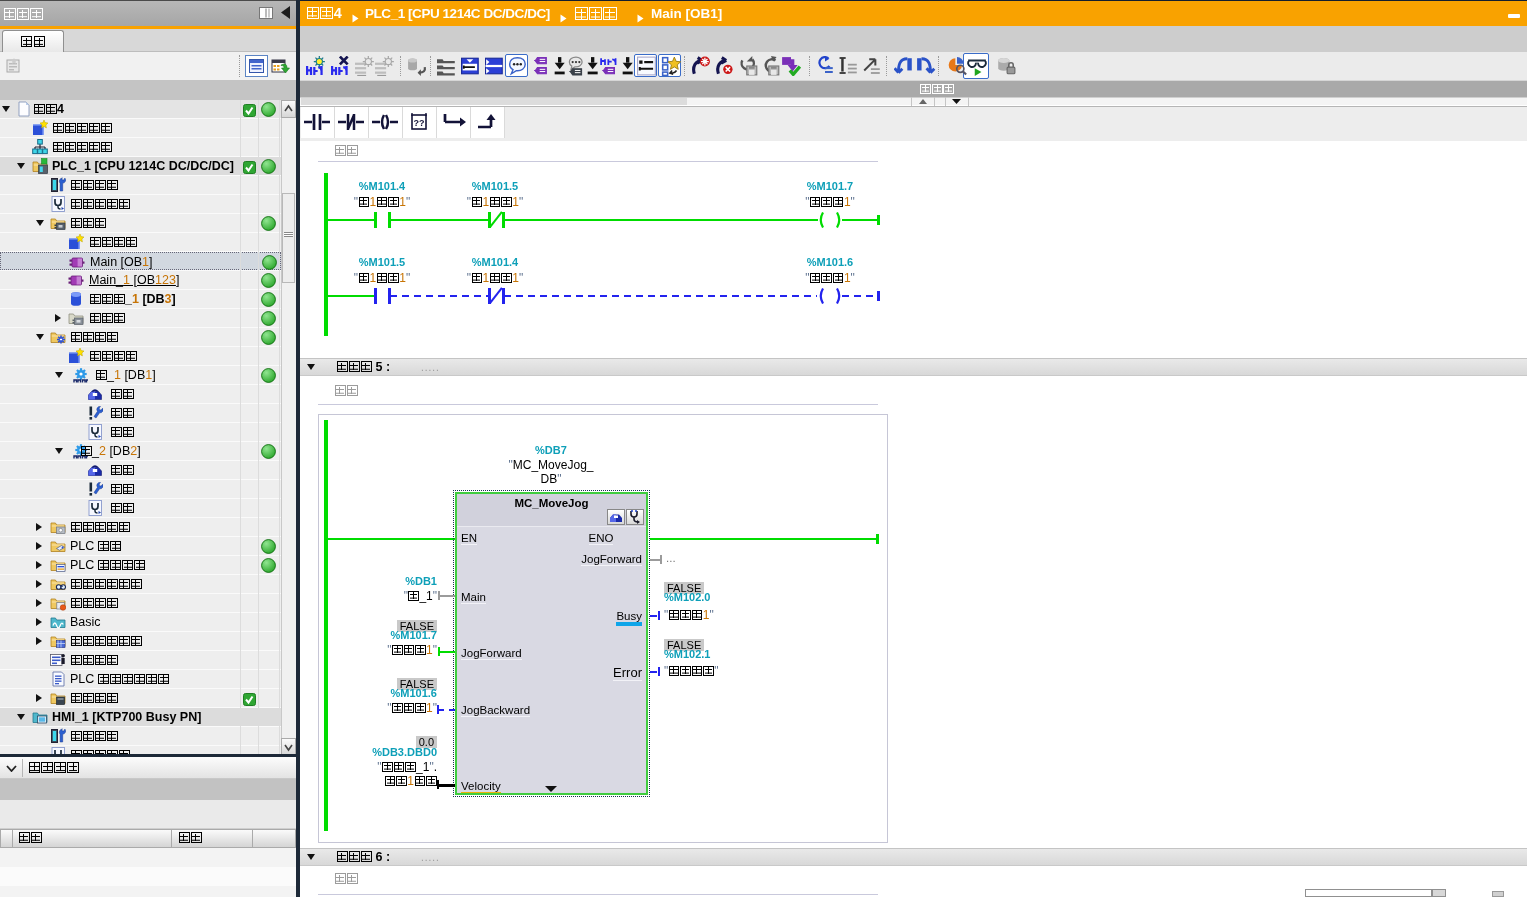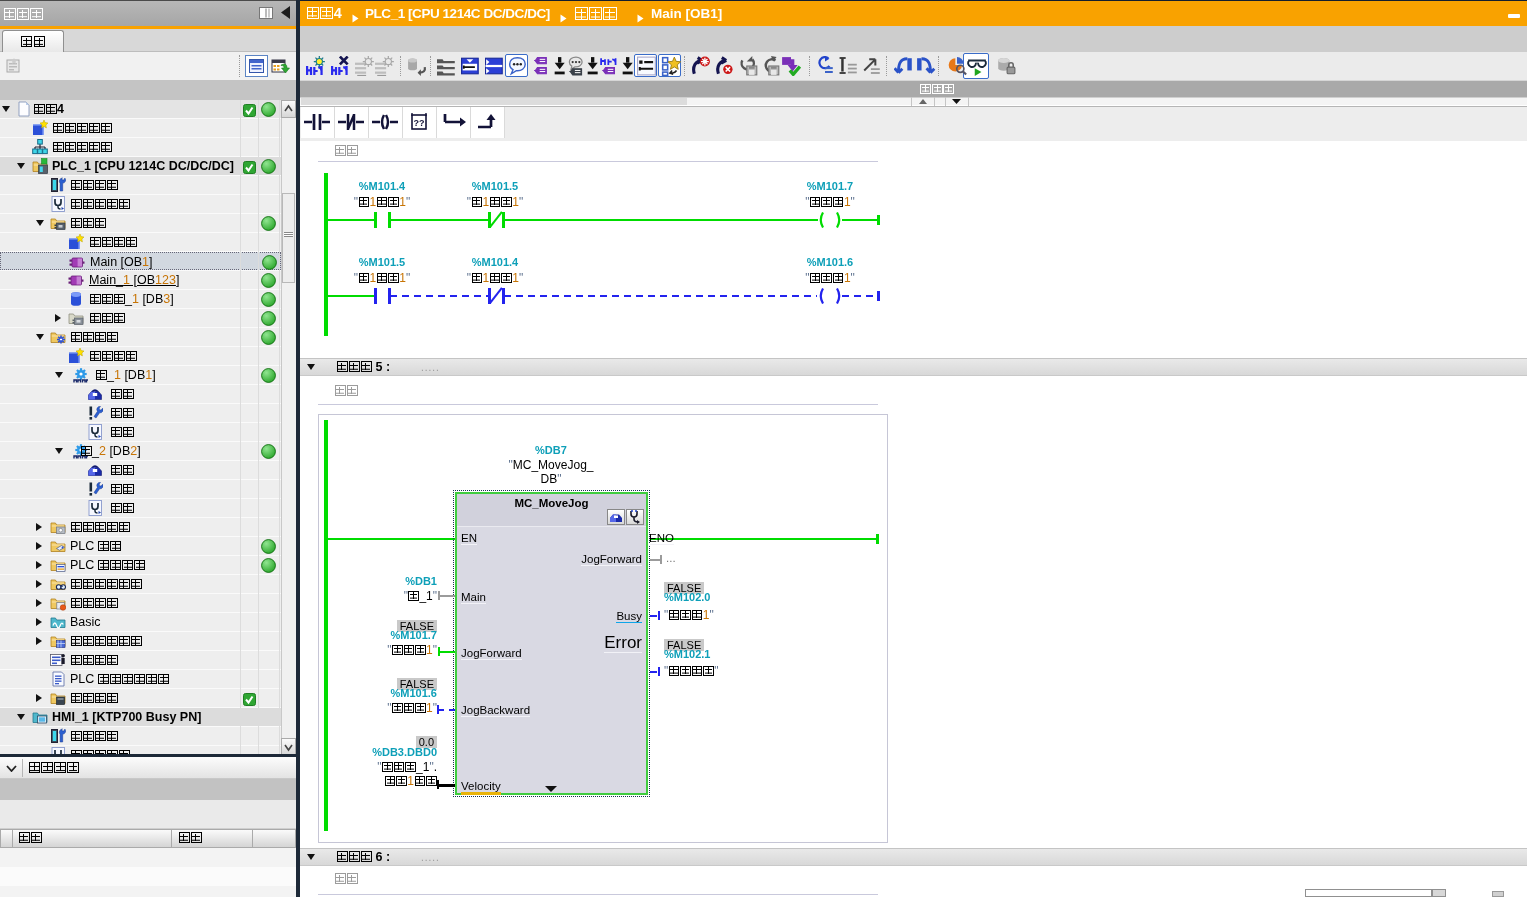--- a/index.html
+++ b/index.html
@@ -207,21 +207,21 @@
         </radialGradient>
       </defs>
       <circle cx="6.5" cy="6.5" r="6" fill="url(#gg)" stroke="#127012" stroke-width="0.8"></circle>
     </svg>
   </div>
 <div class="tree-row" style="top:290px;height:18px;background:#EEEEEE;">
     <svg class="tic" style="left:68px" width="16" height="16" viewBox="0 0 16 16">
       <path d="M3,3.6 a5,2.3 0 0 1 10,0 v8.8 a5,2.3 0 0 1 -10,0 z" fill="#2B50D8"></path>
       <ellipse cx="8" cy="3.6" rx="5" ry="2.3" fill="#7A9AF8"></ellipse>
     </svg>
-    <span class="ttx" style="left:89px;font-weight:normal;"><i class="g"></i><i class="g"></i><i class="g"></i>_<span class="d">1</span> [DB<span class="d">3</span>]</span>
+    <span class="ttx" style="left:89px;font-weight:bold;"><i class="g"></i><i class="g"></i><i class="g"></i>_<span class="d">1</span> [DB<span class="d">3</span>]</span>
     <svg class="tic" style="left:261px;top:2px" width="15" height="15" viewBox="0 0 13 13">
       <defs>
         <radialGradient id="gg" cx="0.35" cy="0.3" r="0.85">
           <stop offset="0" stop-color="#90E590"></stop>
           <stop offset="1" stop-color="#1E9E1E"></stop>
         </radialGradient>
       </defs>
       <circle cx="6.5" cy="6.5" r="6" fill="url(#gg)" stroke="#127012" stroke-width="0.8"></circle>
     </svg>
   </div>
@@ -886,28 +886,28 @@
       <path d="M2,12 v-4 l3,-3.5 h6 l3,3.5 v4 z" fill="#1A2AA8"></path>
       <path d="M2,8 l3,-3.5 h3 v7.5 h-6z" fill="#5566E8"></path>
       <rect x="6" y="5.5" width="4" height="2.5" fill="#fff"></rect>
     </svg></div>
 <div class="a" style="left:626px;top:509px;width:18px;height:16px;background:linear-gradient(#ffffff,#d8d8d8);border:1px solid #888"><svg width="16" height="14" viewBox="0 0 16 14">
       <path d="M4,1 v3 a3,3 0 0 0 6,0 V1 M7,7 v2 q0,3 4,3" stroke="#1a1a2a" stroke-width="1.6" fill="none"></path>
       <path d="M4,1 h2 M8,1 h2" stroke="#2244CC" stroke-width="1.6"></path>
       <path d="M10,10 l3,2 -3,2 z" fill="#1a1a2a"></path>
     </svg></div>
 <div class="a" style="left:461px;top:532px;width:90px;text-align:left;font-size:11.5px;line-height:13px"><span style="border-bottom:1px solid #F2F2F7">EN</span></div>
-<div class="a" style="left:584px;top:532px;width:90px;text-align:right;font-size:11.5px;line-height:13px"><span style="border-bottom:1px solid #F2F2F7">ENO</span></div>
+<div class="a" style="left:556px;top:532px;width:90px;text-align:center;font-size:11.5px;line-height:13px"><span style="border-bottom:1px solid #F2F2F7">ENO</span></div>
 <div class="a" style="left:552px;top:553px;width:90px;text-align:right;font-size:11.5px;line-height:13px"><span style="border-bottom:1px solid #F2F2F7">JogForward</span></div>
 <div class="a" style="left:461px;top:591px;width:90px;text-align:left;font-size:11.5px;line-height:13px"><span style="border-bottom:1px solid #F2F2F7">Main</span></div>
-<div class="a" style="left:552px;top:610px;width:90px;text-align:right;font-size:11.5px;line-height:13px"><span style="border-bottom:1px solid #0ea5e9">Busy</span></div>
+<div class="a" style="left:552px;top:610px;width:90px;text-align:right;font-size:11.5px;line-height:13px"><span style="border-bottom:4px solid #0ea5e9">Busy</span></div>
 <div class="a" style="left:461px;top:647px;width:90px;text-align:left;font-size:11.5px;line-height:13px"><span style="border-bottom:1px solid #F2F2F7">JogForward</span></div>
-<div class="a" style="left:552px;top:636px;width:90px;text-align:right;font-size:17px;line-height:13px"><span style="border-bottom:1px solid #F2F2F7">Error</span></div>
+<div class="a" style="left:552px;top:666px;width:90px;text-align:right;font-size:13px;line-height:13px"><span style="border-bottom:1px solid #F2F2F7">Error</span></div>
 <div class="a" style="left:461px;top:704px;width:90px;text-align:left;font-size:11.5px;line-height:13px"><span style="border-bottom:1px solid #F2F2F7">JogBackward</span></div>
-<div class="a" style="left:461px;top:780px;width:90px;text-align:left;font-size:11.5px;line-height:13px"><span style="border-bottom:3px solid #eab308">Velocity</span></div>
+<div class="a" style="left:461px;top:780px;width:90px;text-align:left;font-size:11.5px;line-height:13px"><span style="border-bottom:1px solid #eab308">Velocity</span></div>
 <svg class="a" style="left:545px;top:786px;" width="12" height="6" viewBox="0 0 12 6">
     <path d="M0,0 h12 l-6,6 z" fill="#111"></path>
   </svg>
 <div class="a addr" style="left:471px;top:444px;width:160px;text-align:center;white-space:nowrap">%DB7</div>
 <div class="a nam" style="left:471px;top:458px;width:160px;text-align:center;white-space:nowrap"><span class="q">"</span>MC_MoveJog_</div>
 <div class="a nam" style="left:471px;top:472px;width:160px;text-align:center;white-space:nowrap">DB<span class="q">"</span></div>
 <div class="a addr" style="left:300px;top:575px;width:137px;text-align:right;white-space:nowrap">%DB1</div>
 <div class="a nam" style="left:300px;top:589px;width:137px;text-align:right;white-space:nowrap"><span class="q">"</span><i class="g"></i>_1<span class="q">"</span></div>
 <div class="a" style="left:439px;top:595px;width:16px;height:2px;background:#9B9B9B"></div>
 <div class="a" style="left:438px;top:591px;width:2px;height:9px;background:#9B9B9B"></div>

